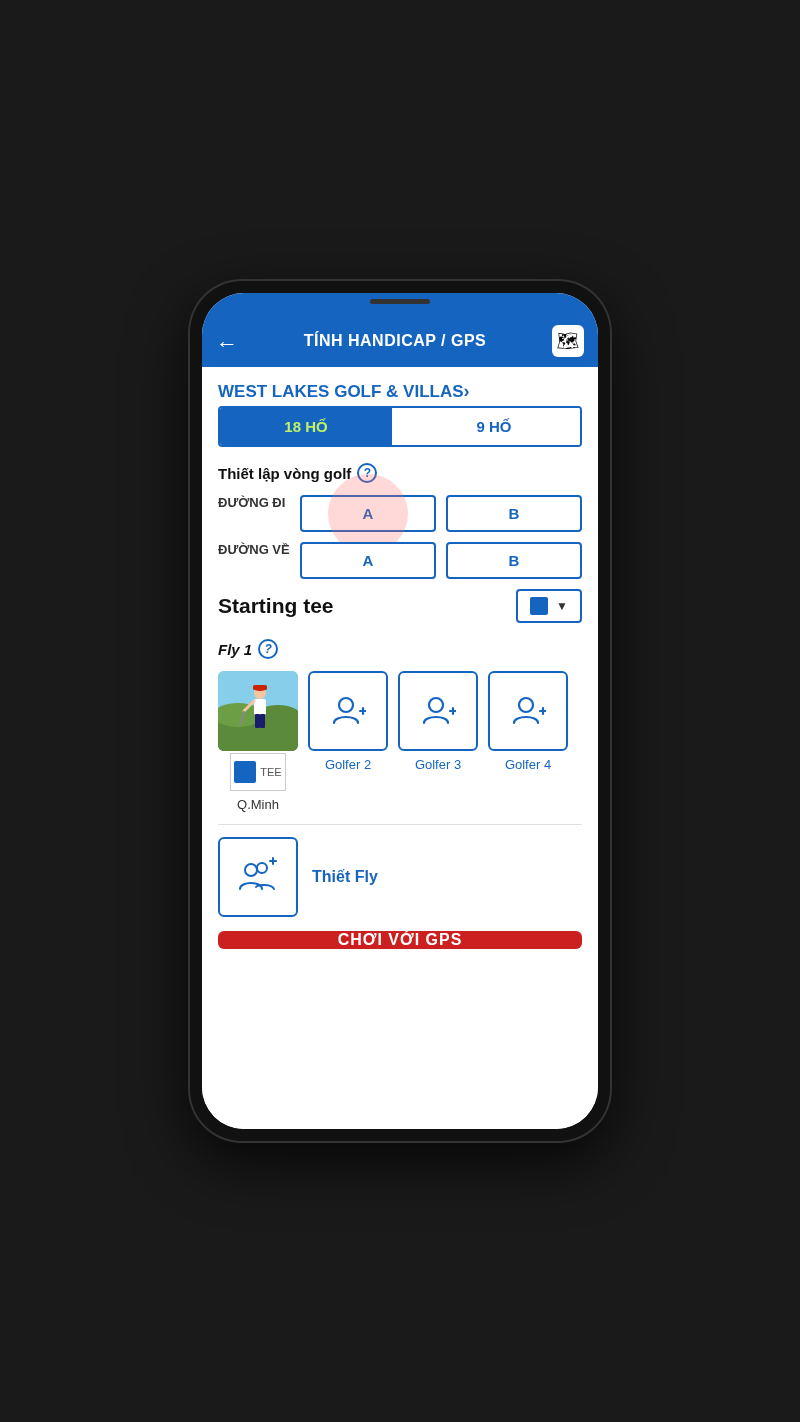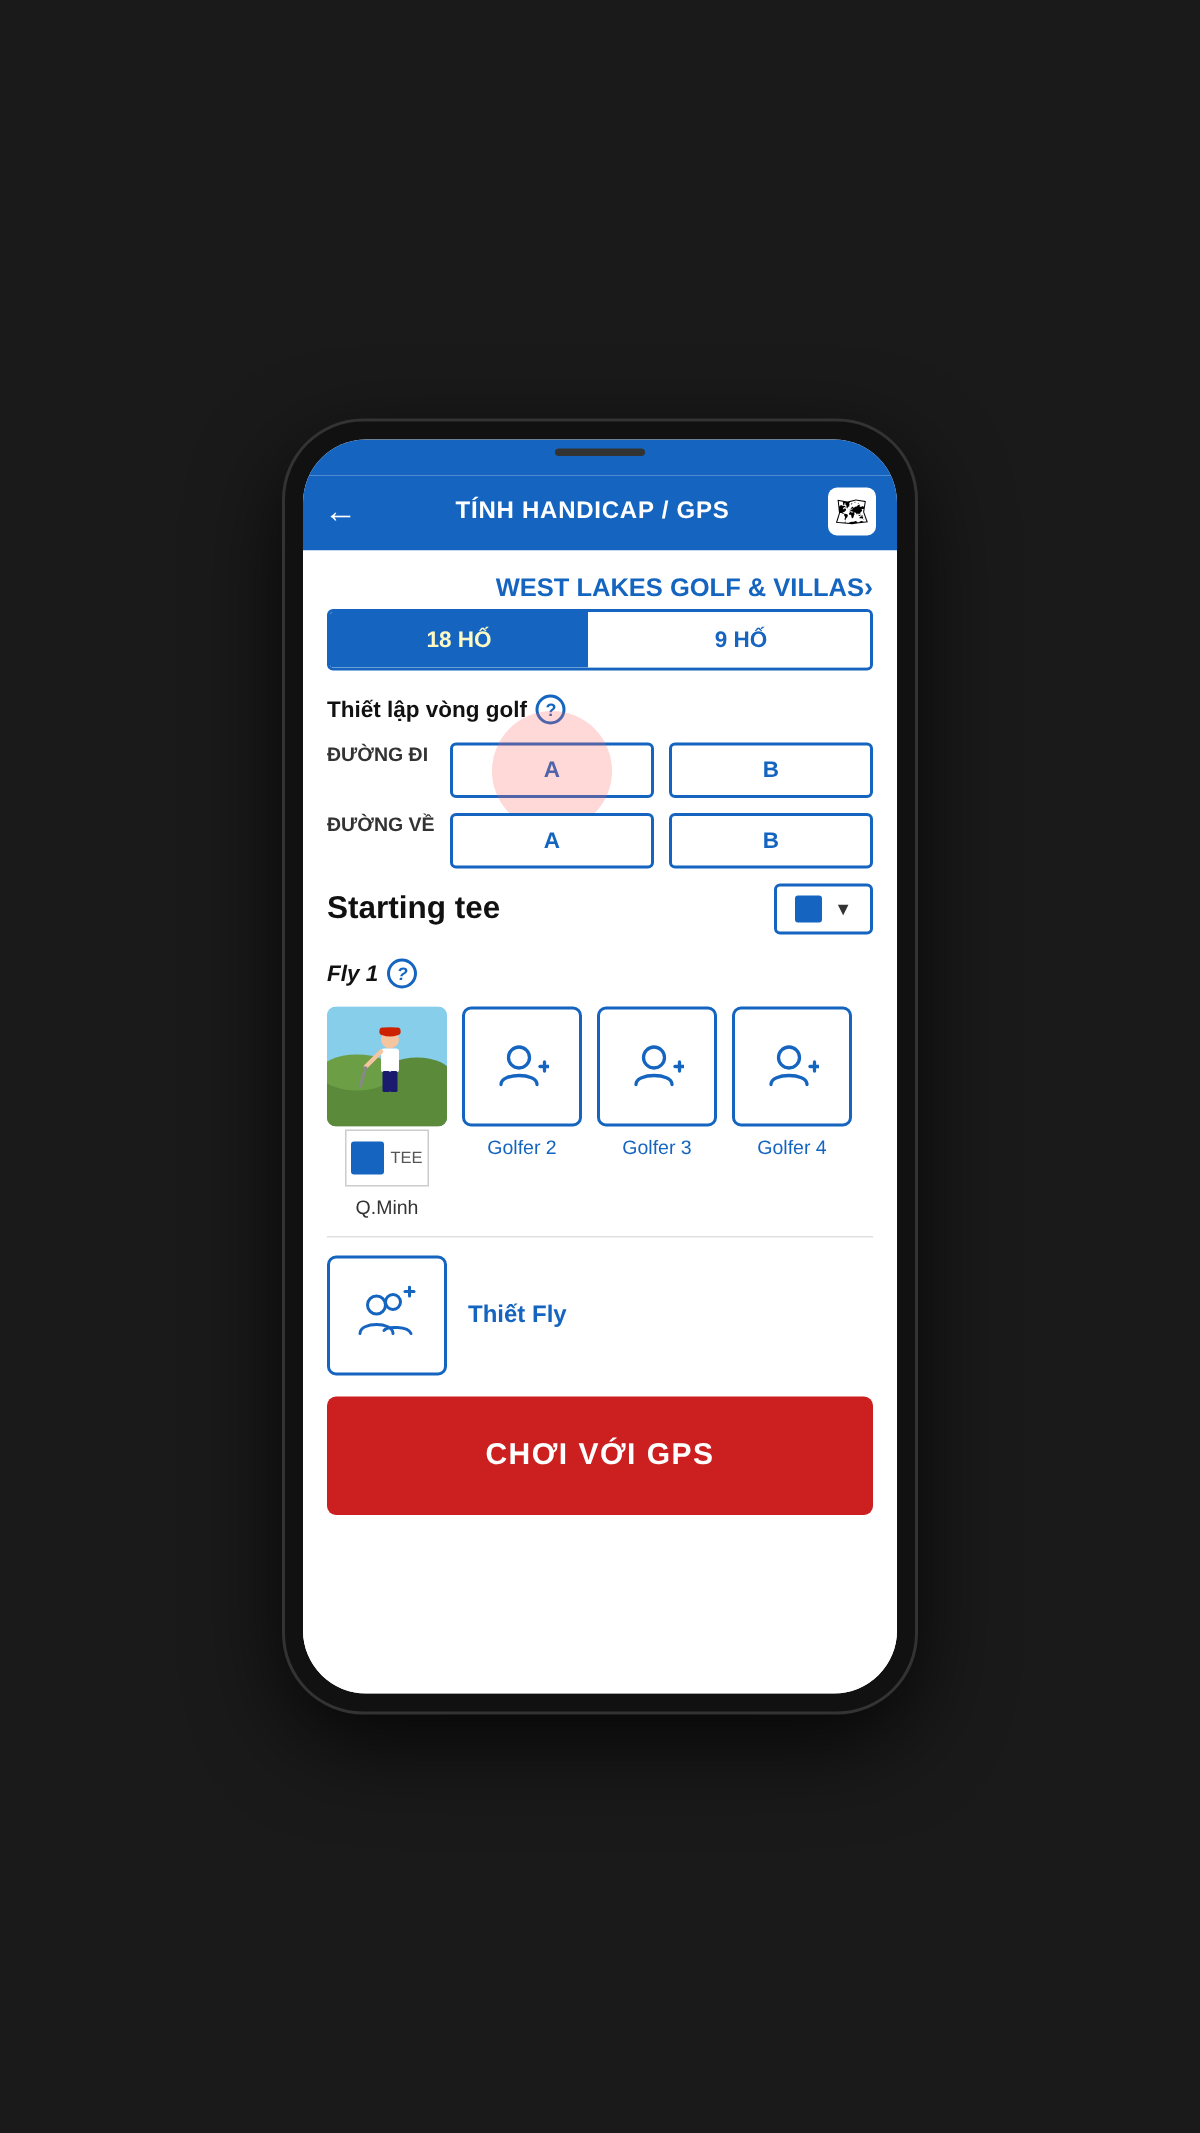--- a/index.html
+++ b/index.html
@@ -93,21 +93,21 @@
     .content {
       flex: 1;
       overflow-y: auto;
       padding: 14px 16px;
       background: #fff;
     }
 
     .course-header {
       display: flex;
       align-items: center;
-      justify-content: flex-end;
+      justify-content: flex-start;
       margin-bottom: 4px;
     }
 
     .course-name {
       color: #1565C0;
       font-weight: 700;
       font-size: 17px;
     }
 
     .course-chevron {
@@ -135,21 +135,21 @@
       flex: 1;
       padding: 10px 0;
       text-align: center;
       font-weight: 700;
       font-size: 15px;
       cursor: pointer;
     }
 
     .hole-tab.active {
       background: #1565C0;
-      color: #fef9c3;
+      color: #bef264;
     }
 
     .hole-tab.inactive {
       background: #fff;
       color: #1565C0;
       padding-left: 16px;
     }
 
     
     .section-label {
@@ -389,24 +389,24 @@
       font-weight: 700;
       font-size: 16px;
       cursor: pointer;
     }
 
     
     .play-btn {
       background: #cc1f1f;
       color: #fff;
       font-weight: 700;
-      font-size: 20px;
+      font-size: 16px;
       letter-spacing: 1px;
       text-align: center;
-      padding: 28px;
+      padding: 0;
       border-radius: 6px;
       cursor: pointer;
       margin-bottom: 4px;
     }
   </style>
 </head>
 <body>
 
 <div class="phone-shell">
   <div class="phone-screen">

